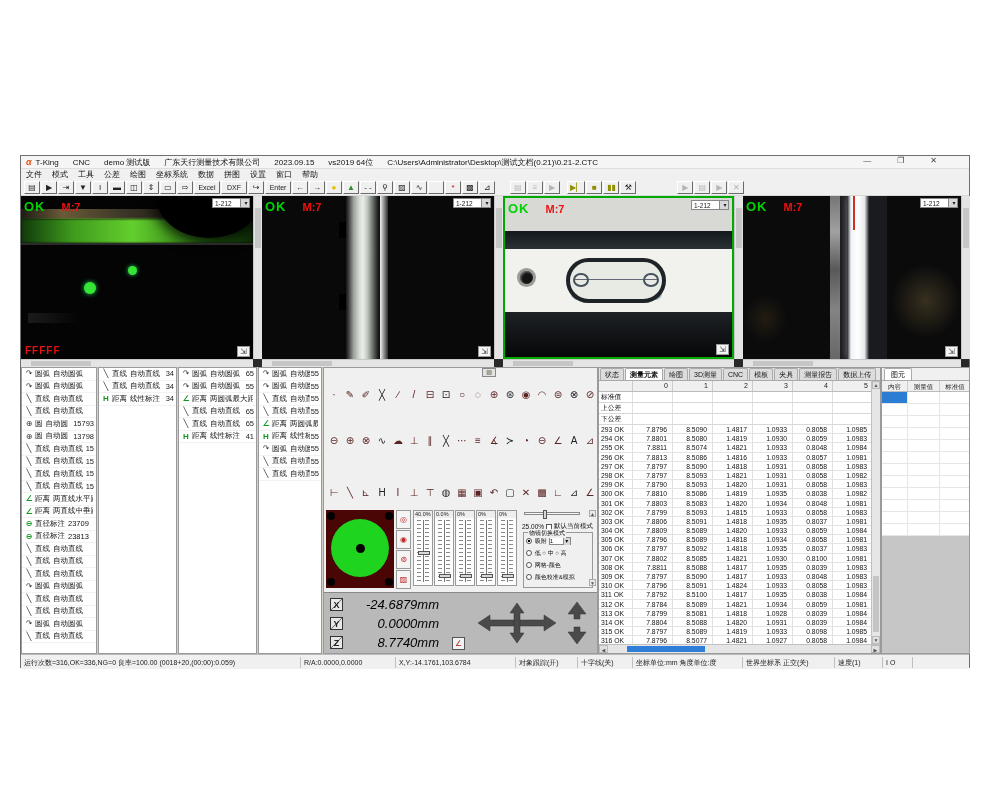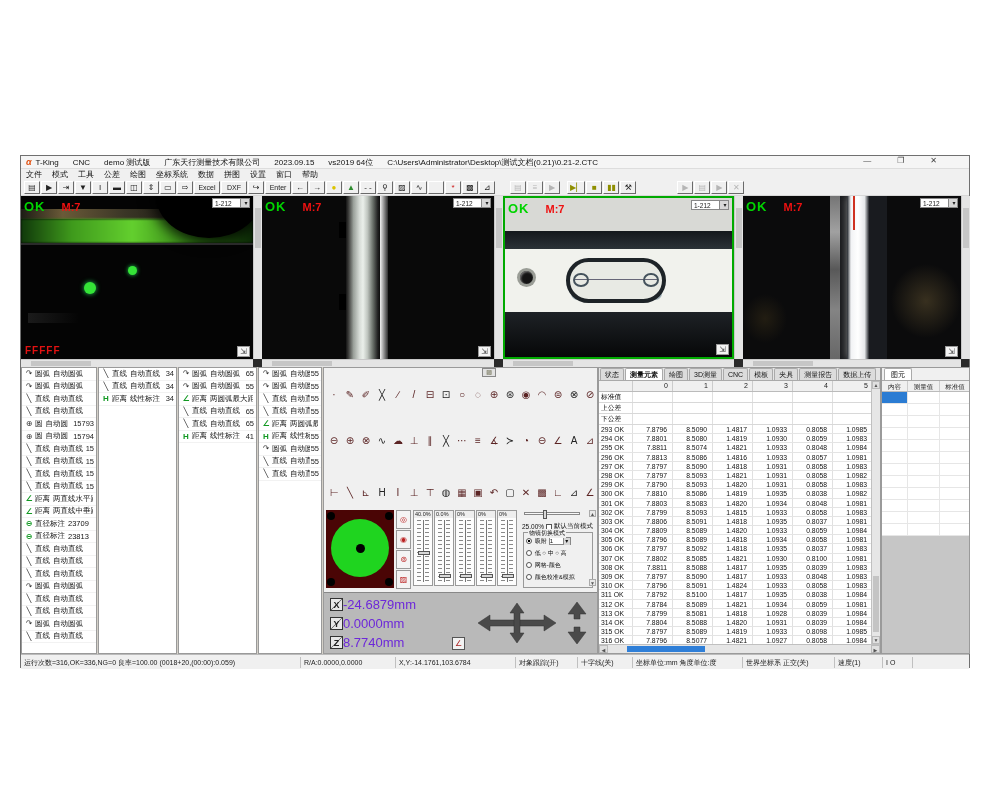--- a/index.html
+++ b/index.html
@@ -122,21 +122,21 @@
   .rrow{margin-top:3px;white-space:nowrap;overflow:hidden;font-size:6px;}
   .rcombo{display:inline-block;width:22px;height:8px;border:1px solid #888;background:#fff;font-size:6px;line-height:7px;vertical-align:middle;margin-left:2px;}
   .rcombo i{float:right;font-style:normal;background:#d8d8d8;width:7px;text-align:center;border-left:1px solid #888;}
   .rscroll{position:absolute;right:0px;top:0;width:7px;height:80px;font-size:5px;color:#555;text-align:center;}
   .rscroll .ar{height:7px;border:1px solid #aaa;background:#e8e8e8;line-height:6px;}
   .rscroll .sp{height:62px;}
   
   .dro{position:absolute;left:0;top:224px;width:100%;height:63px;background:#b9b9b9;border-top:1px solid #888;}
   .axisrow{position:absolute;left:6px;height:16px;display:flex;align-items:center;}
   .axisbox{width:13px;height:13px;border:1px solid #333;background:linear-gradient(135deg,#e8e8e8 45%,#777 50%,#e8e8e8 55%);font-size:9px;font-weight:bold;text-align:center;line-height:12px;color:#222;}
-  .axisval{width:96px;text-align:left;font-size:13px;color:#6d28d9;}
+  .axisval{width:96px;text-align:right;font-size:13px;color:#000000;font-style:italic;}
   .angbtn{position:absolute;left:128px;top:44px;width:13px;height:13px;border:1px solid #555;background:#f2f2f2;color:#a22;font-size:8px;line-height:11px;text-align:center;}
   .joy{position:absolute;left:152px;top:8px;}
   .joy2{position:absolute;left:242px;top:8px;}
   
   .dtable{position:absolute;left:577px;top:0;width:283px;height:287px;background:#fff;border:1px solid #9a9a9a;overflow:hidden;}
   .tabs{position:absolute;left:0;top:0;width:100%;height:13px;background:#e4e4e4;display:flex;border-bottom:1px solid #aaa;}
   .tab{flex:none;padding:0 4px;font-size:7px;line-height:12px;color:#111;border:1px solid #aaa;border-bottom:none;background:#dcdcdc;border-radius:2px 2px 0 0;margin-left:1px;white-space:nowrap;}
   .tab.act{background:#fff;font-weight:bold;}
   .thead{position:absolute;left:0;top:13px;width:274px;height:11px;background:#f0f0f0;border-bottom:1px solid #bbb;display:flex;}
   .thead div{flex:none;font-size:7px;color:#222;text-align:right;padding-right:4px;line-height:10px;border-right:1px solid #ccc;}
@@ -358,21 +358,21 @@
           <div class="li">
             <span class="ic">⊕</span>
             <span class="nm">圆</span>
             <span class="tp">自动圆</span>
             <span class="id">15793</span>
           </div>
           <div class="li">
             <span class="ic">⊕</span>
             <span class="nm">圆</span>
             <span class="tp">自动圆</span>
-            <span class="id">15794</span>
+            <span class="id">13798</span>
           </div>
           <div class="li">
             <span class="ic">╲</span>
             <span class="nm">直线</span>
             <span class="tp">自动直线</span>
             <span class="id">15</span>
           </div>
           <div class="li">
             <span class="ic">╲</span>
             <span class="nm">直线</span>

